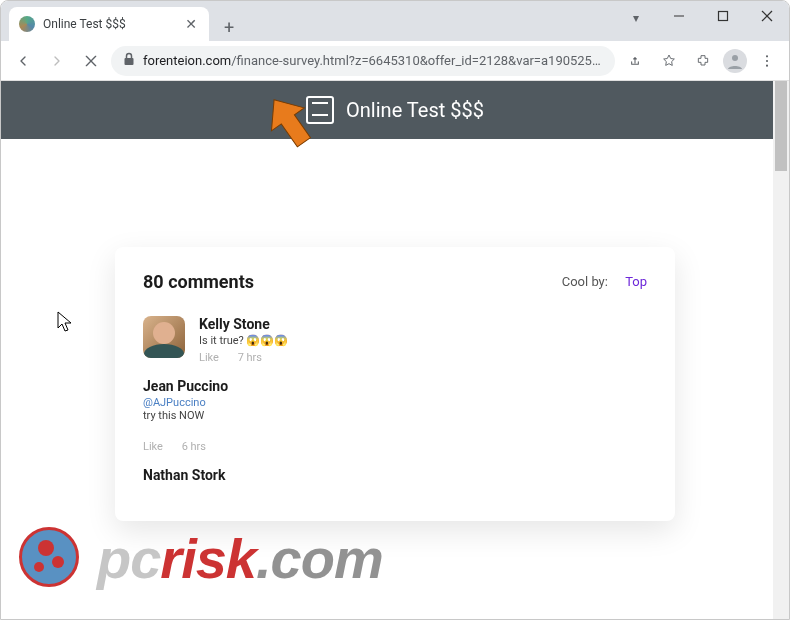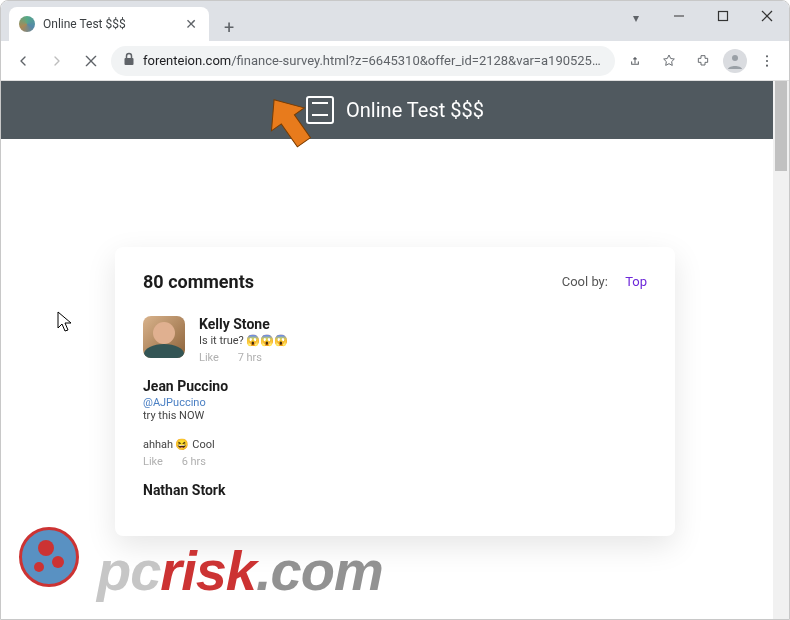--- a/index.html
+++ b/index.html
@@ -60,21 +60,21 @@
     
     .cursor { position:absolute; left:56px; top:310px; width:16px; height:22px; }
     .cursor svg { width:16px; height:22px; }
     .arrow { position:absolute; left:260px; top:92px; width:56px; height:56px; transform: rotate(-35deg); }
     .arrow svg { width:56px; height:56px; }
     .badge { position:absolute; left:18px; bottom:32px; width:60px; height:60px; border-radius:50%; background:#5991c2; border:3px solid #c33; }
     .badge .blob { position:absolute; width:16px; height:16px; background:#c33; border-radius:50%; }
     .badge .b1 { top:10px; left:16px; }
     .badge .b2 { top:26px; left:30px; width:12px; height:12px; }
     .badge .b3 { top:32px; left:12px; width:10px; height:10px; }
-    .watermark { position:absolute; left:96px; bottom:16px; font-family: Arial, sans-serif; font-size: 56px; font-weight: 800; font-style: italic; color: rgba(160,160,160,0.6); letter-spacing: -1px; }
+    .watermark { position:absolute; left:96px; bottom:28px; font-family: Arial, sans-serif; font-size: 56px; font-weight: 800; font-style: italic; color: rgba(160,160,160,0.6); letter-spacing: -1px; }
     .watermark .base { color: rgba(160,160,160,0.6); }
     .watermark .risk { color: #c33; }
     .watermark .com { color: rgba(100,100,100,0.7); }
   </style>
 </head>
 <body>
 
 <div class="window">
 
   <div class="titlebar">
@@ -198,21 +198,20 @@
             <div class="ctext">
               <span class="mention">@AJPuccino</span><br>
               <span>try this NOW</span>
             </div>
           </div>
         </div>
 
         <div class="comment noavatar">
 
           <div class="cbody">
-            <div class="ctext">ahhah 😆 Cool</div>
             <div class="cmeta">
               <span>Like</span>
               <span>6 hrs</span>
             </div>
           </div>
         </div>
 
         <div class="comment noavatar">
 
           <div class="cbody">

